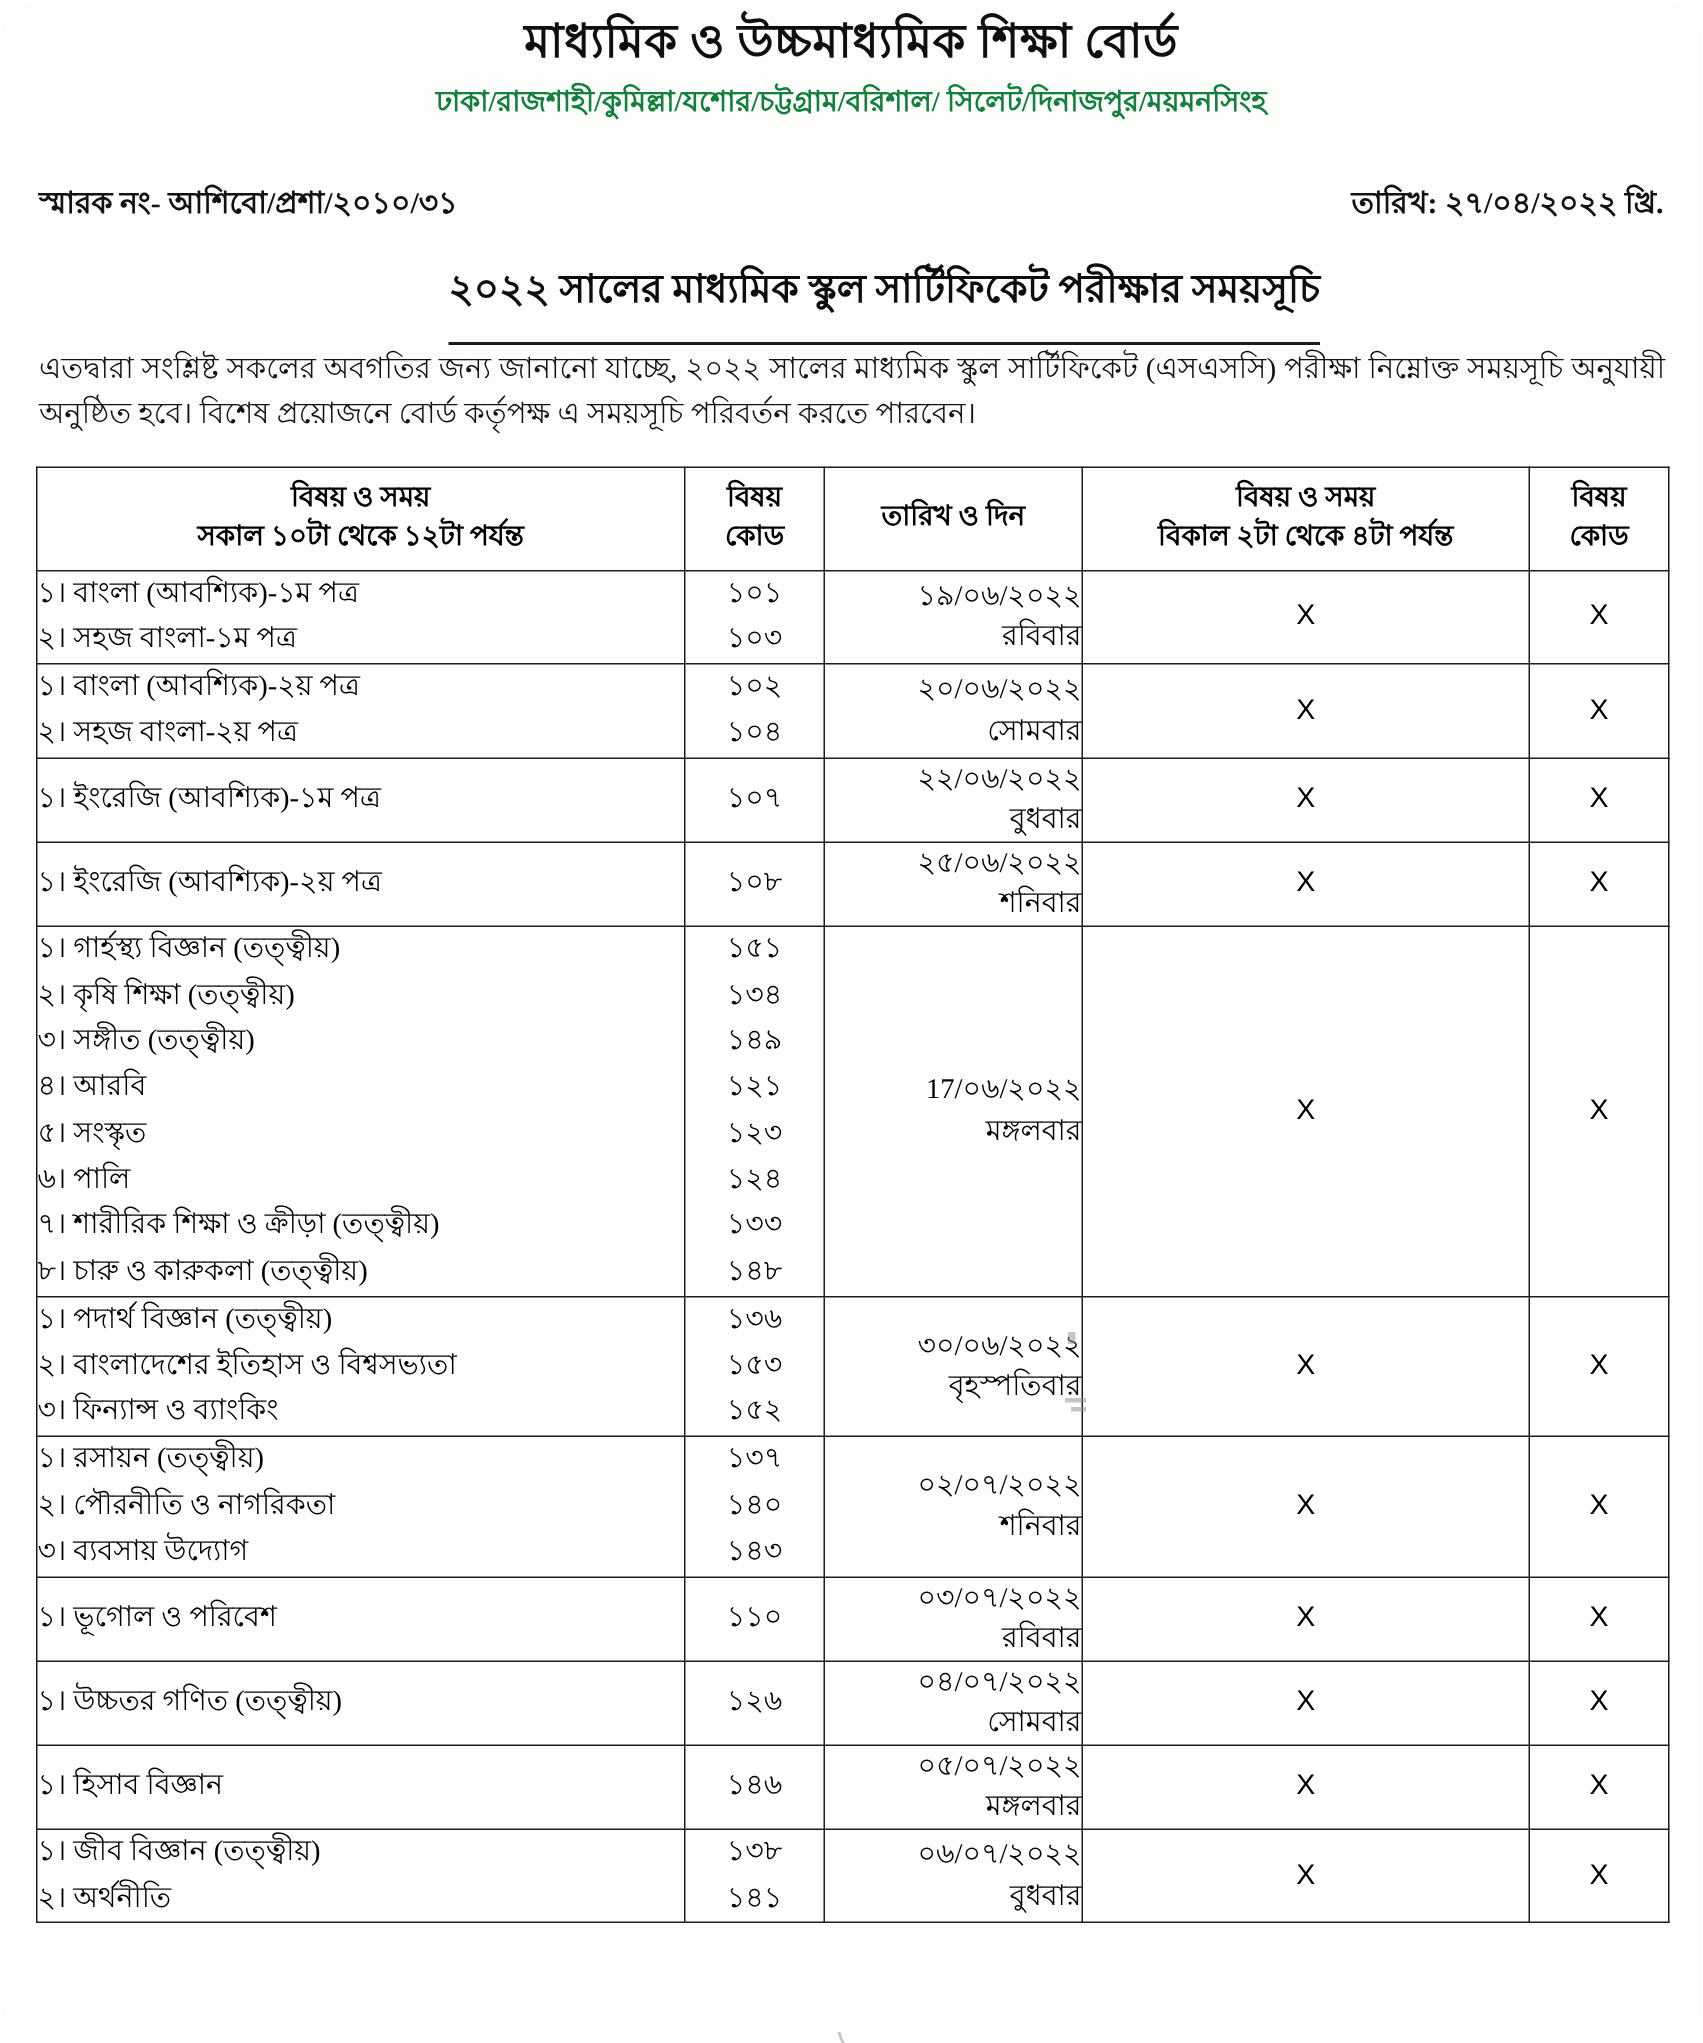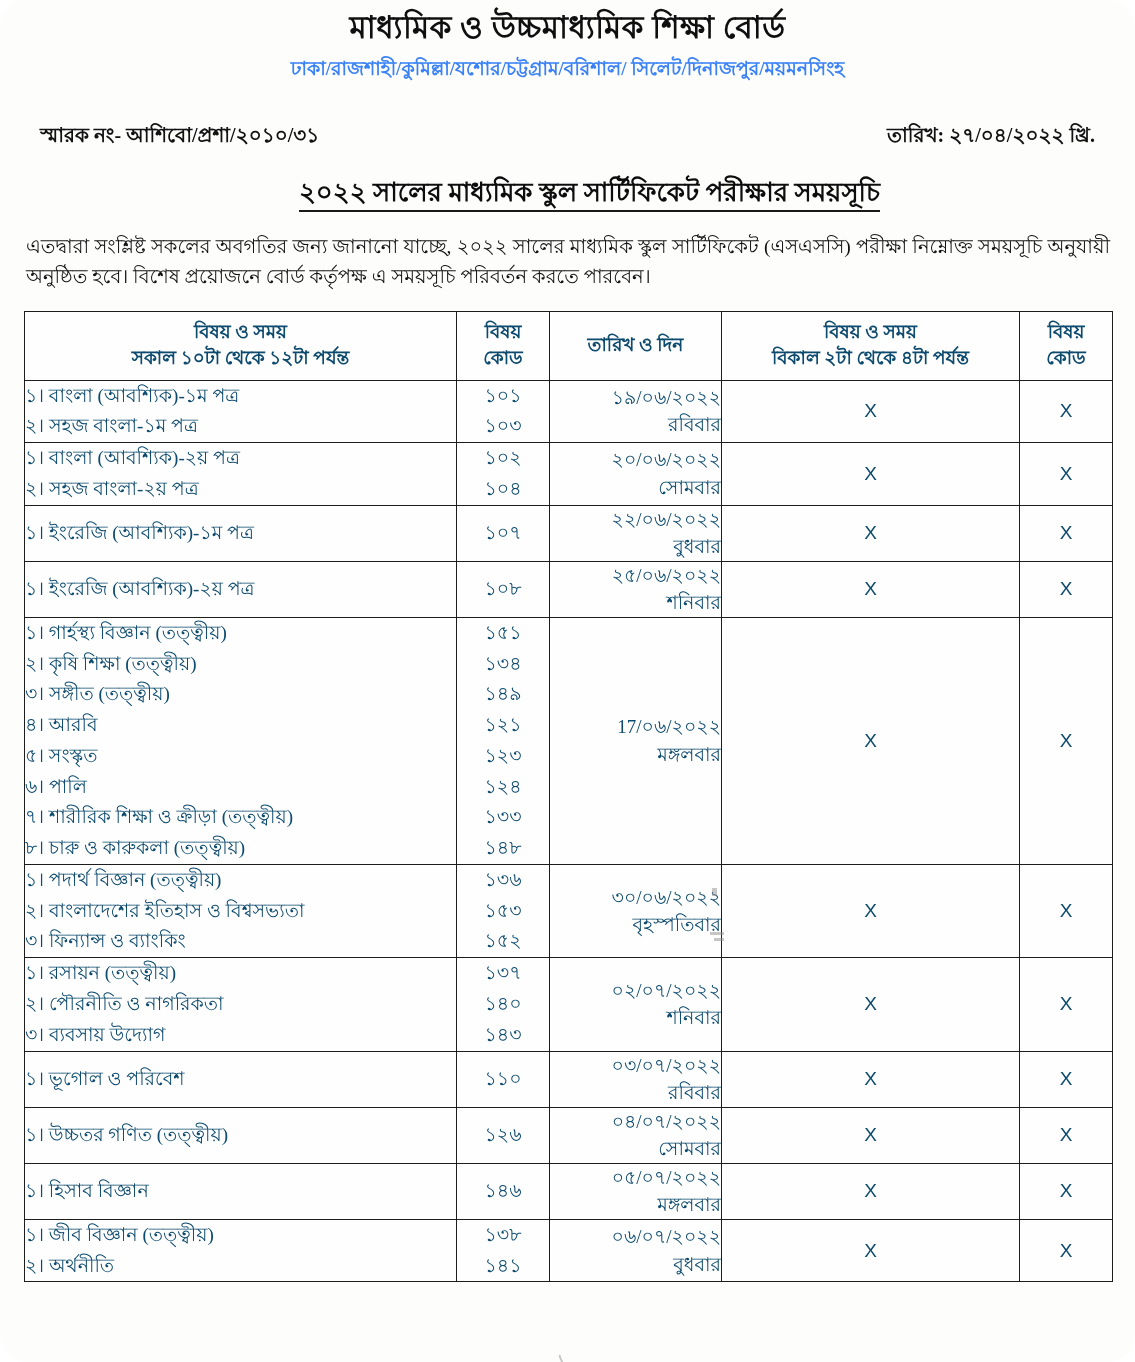--- a/index.html
+++ b/index.html
@@ -32,29 +32,29 @@
     line-height: 1.0;
     padding-top: 12px;
     color: #0f0f0f;
   }
   .board-districts {
     text-align: center;
     font-size: 19px;
     font-weight: 700;
     line-height: 1.0;
     padding-top: 16px;
-    color: #3b82f6;
+    color: #15803d;
   }
 
   .memo-row {
     position: absolute;
     top: 120px;
     left: 0;
     width: 1135px;
-    padding: 0 40px;
+    padding: 0 26px;
     box-sizing: border-box;
     display: flex;
     justify-content: space-between;
     align-items: baseline;
     font-size: 20px;
     font-weight: 700;
     color: #121212;
   }
   .memo-left { white-space: nowrap; }
   .memo-right { white-space: nowrap; }
@@ -64,21 +64,21 @@
     top: 172px;
     left: 0;
     width: 1135px;
     text-align: center;
     font-size: 26px;
     font-weight: 700;
     color: #0d0d0d;
   }
   .doc-title span {
     border-bottom: 2px solid #1a1a1a;
-    padding-bottom: 3px;
+    padding-bottom: 21px;
     margin-left: 44px;
   }
 
   .intro {
     position: absolute;
     top: 232px;
     left: 26px;
     width: 1084px;
     font-size: 19.5px;
     line-height: 1.55;
@@ -88,21 +88,21 @@
 
   
   .routine-table {
     position: absolute;
     top: 311px;
     left: 24px;
     width: 1088px;
     border-collapse: collapse;
     table-layout: fixed;
     font-size: 19px;
-    color: #0c4a6e;
+    color: #000000;
   }
   .routine-table th,
   .routine-table td {
     border: 1.4px solid #1d1d1d;
     padding: 0;
     vertical-align: middle;
     background: #fefefe;
   }
   .routine-table thead th {
     text-align: center;

